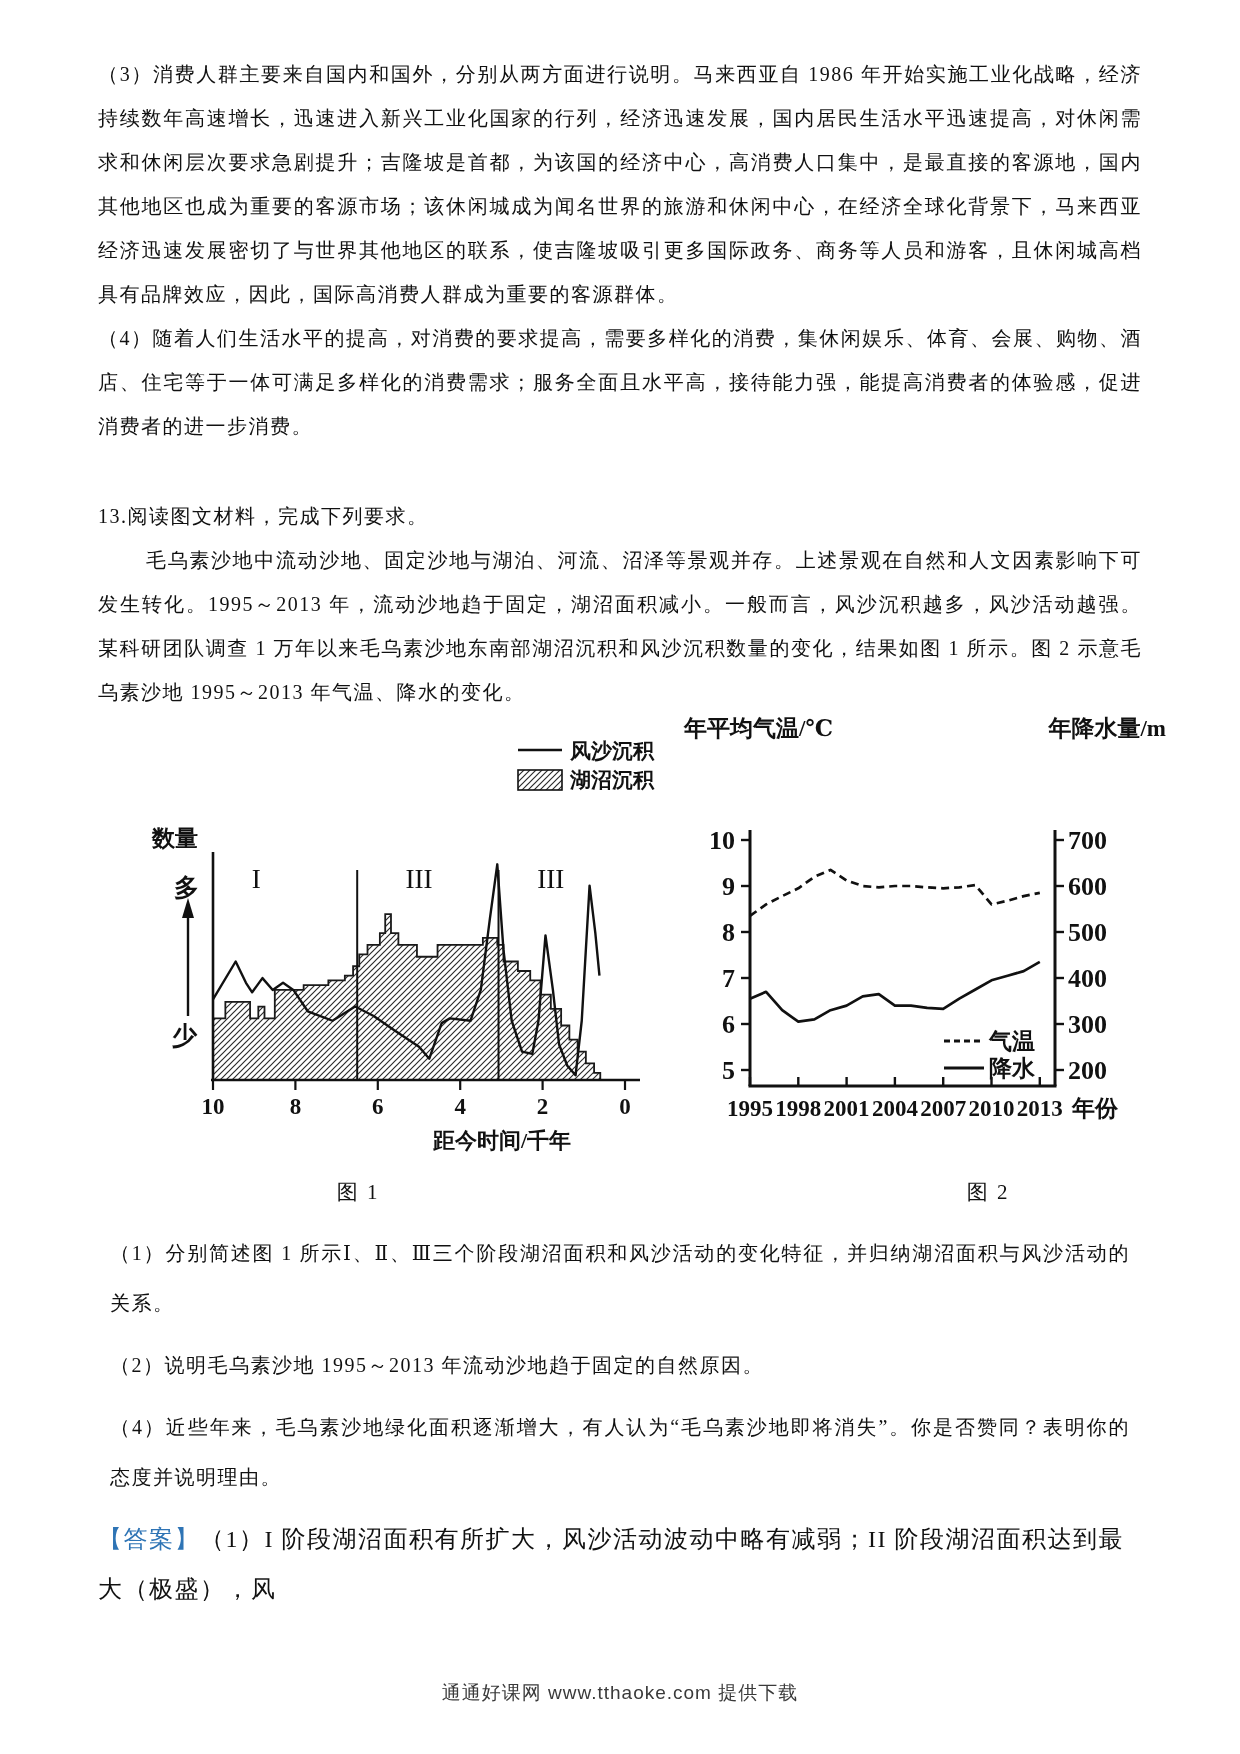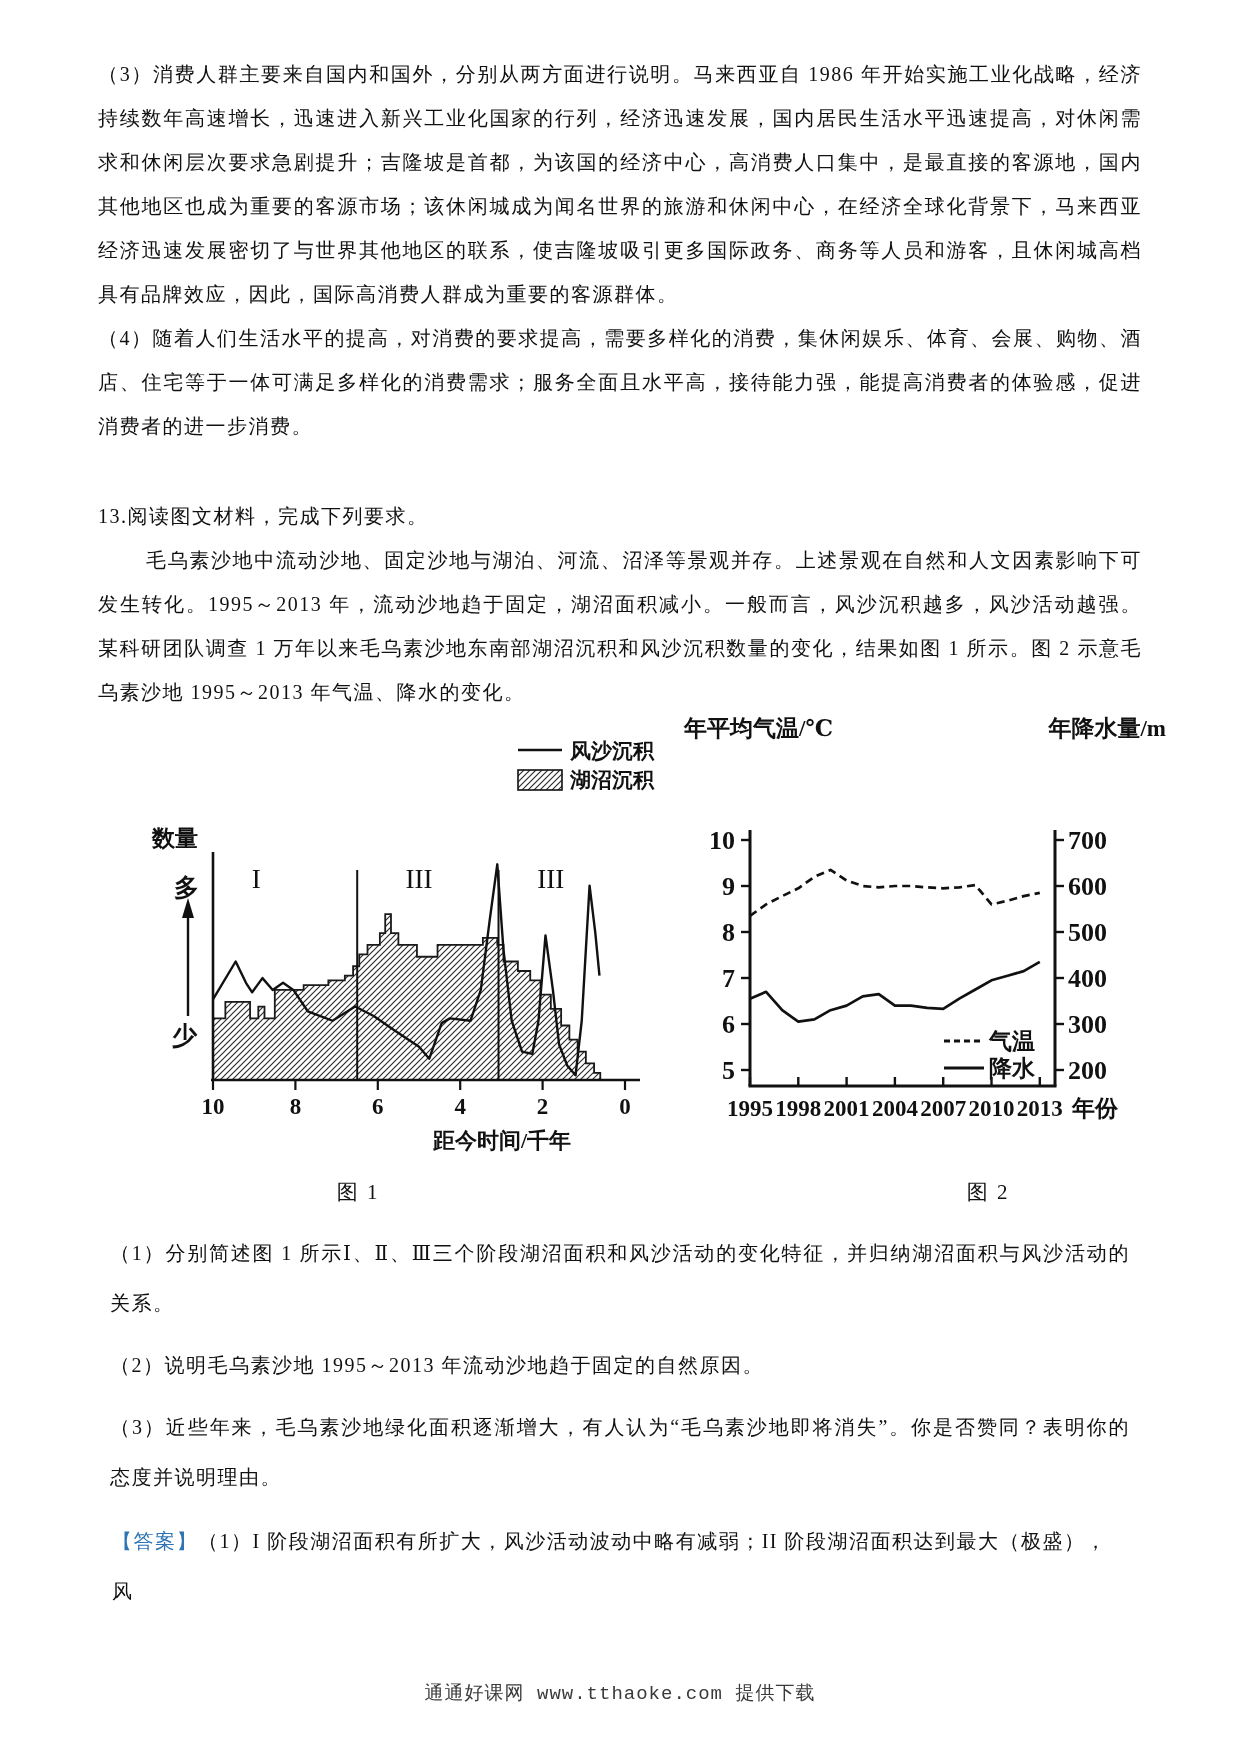--- a/index.html
+++ b/index.html
@@ -12,25 +12,25 @@
   .para{margin:0;font-size:20px;line-height:44px;text-align:justify;letter-spacing:1.5px;}
   .q-heading{margin:46px 0 0 0;font-size:20px;line-height:44px;letter-spacing:1.5px;}
   .intro{text-indent:2.4em;}
   .figures{display:flex;align-items:flex-start;margin-top:-8px;height:460px;}
   .fig1-wrap{margin-left:40px;}
   .captions{position:relative;height:46px;margin-top:4px;}
   .caption{position:absolute;top:8px;transform:translateX(-50%);font-size:21px;letter-spacing:2px;}
   .cap1{left:260px;}
   .cap2{left:890px;}
   .qitem{margin:12px;font-size:20px;line-height:50px;text-align:justify;letter-spacing:1.5px;}
-  .answer{margin:14px;font-size:20px;line-height:50px;letter-spacing:1.5px;}
+  .answer{margin:0;font-size:24px;line-height:50px;letter-spacing:1.5px;}
   .answer-label{color:#2e74b5;}
   .footer{position:absolute;bottom:48px;left:0;right:0;text-align:center;
     font-size:19px;color:#3a3a3a;letter-spacing:1px;
-    font-family:Liberation Mono, monospace;}
+    font-family:Liberation Sans, sans-serif;}
   svg text{font-family:"Liberation Serif","DejaVu Serif",serif;}
 </style>
 </head>
 <body>
 
 <div class="page">
   <p class="para">（3）消费人群主要来自国内和国外，分别从两方面进行说明。马来西亚自 1986 年开始实施工业化战略，经济持续数年高速增长，迅速进入新兴工业化国家的行列，经济迅速发展，国内居民生活水平迅速提高，对休闲需求和休闲层次要求急剧提升；吉隆坡是首都，为该国的经济中心，高消费人口集中，是最直接的客源地，国内其他地区也成为重要的客源市场；该休闲城成为闻名世界的旅游和休闲中心，在经济全球化背景下，马来西亚经济迅速发展密切了与世界其他地区的联系，使吉隆坡吸引更多国际政务、商务等人员和游客，且休闲城高档具有品牌效应，因此，国际高消费人群成为重要的客源群体。</p>
   <p class="para">（4）随着人们生活水平的提高，对消费的要求提高，需要多样化的消费，集休闲娱乐、体育、会展、购物、酒店、住宅等于一体可满足多样化的消费需求；服务全面且水平高，接待能力强，能提高消费者的体验感，促进消费者的进一步消费。</p>
 
   <p class="q-heading">13.阅读图文材料，完成下列要求。</p>
@@ -133,20 +133,20 @@
     </div>
   </div>
 
   <div class="captions">
     <span class="caption cap1">图 1</span>
     <span class="caption cap2">图 2</span>
   </div>
 
   <p class="qitem">（1）分别简述图 1 所示Ⅰ、Ⅱ、Ⅲ三个阶段湖沼面积和风沙活动的变化特征，并归纳湖沼面积与风沙活动的关系。</p>
   <p class="qitem">（2）说明毛乌素沙地 1995～2013 年流动沙地趋于固定的自然原因。</p>
-  <p class="qitem">（3）近些年来，毛乌素沙地绿化面积逐渐增大，有人认为“毛乌素沙地即将消失”。你是否赞同？表明你的态度并说明理由。</p>
+  <p class="qitem">（4）近些年来，毛乌素沙地绿化面积逐渐增大，有人认为“毛乌素沙地即将消失”。你是否赞同？表明你的态度并说明理由。</p>
 
   <p class="answer">
     <span class="answer-label">【答案】</span><span>（1）I 阶段湖沼面积有所扩大，风沙活动波动中略有减弱；II 阶段湖沼面积达到最大（极盛），风</span>
   </p>
 </div>
 
 <div class="footer">通通好课网  www.tthaoke.com  提供下载</div>
 
 </body></html>

